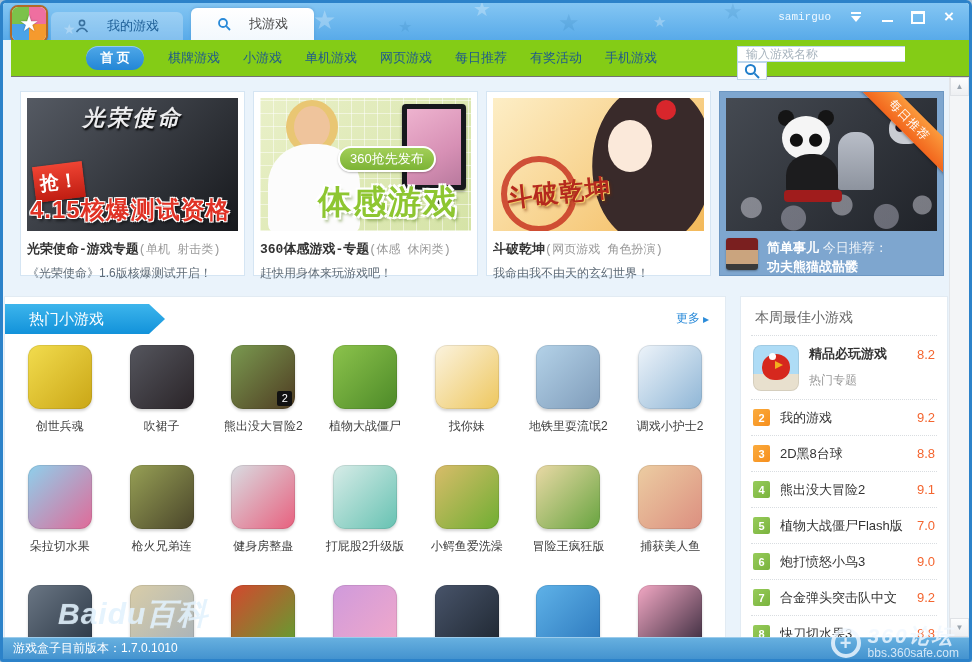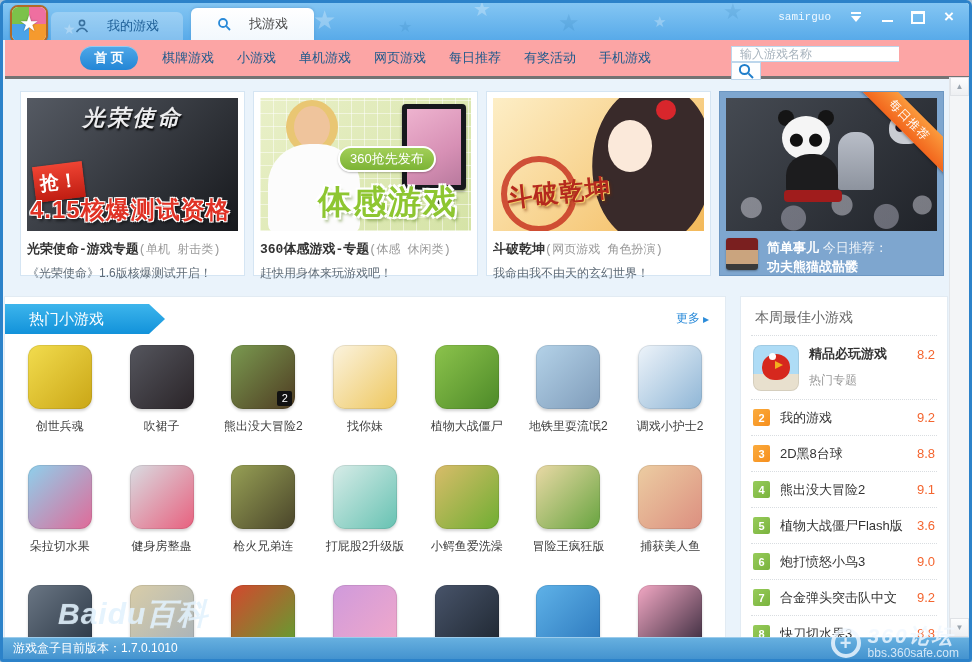--- a/index.html
+++ b/index.html
@@ -26,21 +26,21 @@
   .winctl{position:absolute;top:7px;right:12px;display:flex;align-items:center;gap:15px;}
   .username{color:#eef8ff;font-family:"Liberation Mono",monospace;font-size:11px;margin-right:2px;}
   .ctl{cursor:pointer;display:flex;align-items:center;justify-content:center;width:16px;height:14px;}
   .dd-bar{width:10px;height:2px;background:#fff;margin-bottom:2px;}
   .dd-tri{width:0;height:0;border-left:5px solid transparent;border-right:5px solid transparent;border-top:6px solid #fff;}
   .min-bar{width:11px;height:2px;background:#fff;margin-top:8px;}
   .max-box{width:10px;height:8px;border:2px solid #fff;border-top-width:3px;}
   .close-x{color:#fff;font-size:17px;font-weight:bold;line-height:14px;}
 
   
-  .navbar{position:absolute;top:37px;left:2px;right:0;height:36px;background:#fca5a5;border-bottom:3px solid #737373;
+  .navbar{position:absolute;top:37px;left:8px;right:0;height:36px;background:#84cc16;border-bottom:1px solid #737373;
           display:flex;align-items:center;}
   .home-pill{margin-left:75px;min-width:58px;height:24px;border-radius:12px;background:linear-gradient(#4fa8e8,#2386d6);
              color:#fff;font-size:13px;font-weight:bold;display:flex;align-items:center;justify-content:center;
              cursor:pointer;box-shadow:inset 0 1px 0 rgba(255,255,255,.4);}
   .nav-items{display:flex;gap:23px;margin-left:24px;font-size:13px;color:#1f5a8c;}
   .nav-items span{cursor:pointer;white-space:nowrap;}
   .searchwrap{position:absolute;left:726px;top:6px;display:flex;height:26px;flex-direction:column;}
   .searchwrap input{width:168px;height:26px;border:1px solid #bcd6ec;border-right:none;padding:0 8px;font-size:12px;
                     color:#555;outline:none;box-sizing:border-box;font-family:"Liberation Sans",sans-serif;}
   .searchwrap input::placeholder{color:#a8b4be;}
@@ -337,47 +337,47 @@
           <div class="gicon" style="background: linear-gradient(135deg, rgb(85, 86, 94), rgb(42, 36, 40));"></div>
           <div class="glabel">吹裙子</div>
         </div>
       <div class="cell">
           <div class="gicon" style="background: linear-gradient(135deg, rgb(122, 154, 80), rgb(79, 60, 34));">
             <span class="corner">2</span>
           </div>
           <div class="glabel">熊出没大冒险2</div>
         </div>
       <div class="cell">
+          <div class="gicon" style="background: linear-gradient(135deg, rgb(140, 195, 76), rgb(77, 138, 40));"></div>
+          <div class="glabel">植物大战僵尸</div>
+        </div>
+      <div class="cell">
           <div class="gicon" style="background: linear-gradient(135deg, rgb(251, 243, 223), rgb(238, 199, 94));"></div>
           <div class="glabel">找你妹</div>
         </div>
       <div class="cell">
-          <div class="gicon" style="background: linear-gradient(135deg, rgb(140, 195, 76), rgb(77, 138, 40));"></div>
-          <div class="glabel">植物大战僵尸</div>
-        </div>
-      <div class="cell">
           <div class="gicon" style="background: linear-gradient(135deg, rgb(180, 210, 232), rgb(127, 156, 186));"></div>
           <div class="glabel">地铁里耍流氓2</div>
         </div>
       <div class="cell">
           <div class="gicon" style="background: linear-gradient(135deg, rgb(238, 244, 250), rgb(143, 182, 214));"></div>
           <div class="glabel">调戏小护士2</div>
         </div>
 
       <div class="cell">
           <div class="gicon" style="background: linear-gradient(135deg, rgb(142, 208, 236), rgb(224, 106, 152));"></div>
           <div class="glabel">朵拉切水果</div>
         </div>
       <div class="cell">
+          <div class="gicon" style="background: linear-gradient(135deg, rgb(151, 160, 85), rgb(74, 69, 42));"></div>
+          <div class="glabel">枪火兄弟连</div>
+        </div>
+      <div class="cell">
           <div class="gicon" style="background: linear-gradient(135deg, rgb(216, 221, 226), rgb(232, 96, 126));"></div>
           <div class="glabel">健身房整蛊</div>
-        </div>
-      <div class="cell">
-          <div class="gicon" style="background: linear-gradient(135deg, rgb(151, 160, 85), rgb(74, 69, 42));"></div>
-          <div class="glabel">枪火兄弟连</div>
         </div>
       <div class="cell">
           <div class="gicon" style="background: linear-gradient(135deg, rgb(216, 236, 232), rgb(102, 194, 178));"></div>
           <div class="glabel">打屁股2升级版</div>
         </div>
       <div class="cell">
           <div class="gicon" style="background: linear-gradient(135deg, rgb(217, 188, 106), rgb(111, 174, 50));"></div>
           <div class="glabel">小鳄鱼爱洗澡</div>
         </div>
       <div class="cell">
@@ -447,21 +447,21 @@
     <div class="sep"></div>
     <div class="item">
       <span class="rankbadge" style="background: linear-gradient(135deg, rgb(151, 204, 90), rgb(122, 179, 62));">4</span>
       <span class="item-name">熊出没大冒险2</span>
       <span class="score">9.1</span>
     </div>
     <div class="sep"></div>
     <div class="item">
       <span class="rankbadge" style="background: linear-gradient(135deg, rgb(151, 204, 90), rgb(122, 179, 62));">5</span>
       <span class="item-name">植物大战僵尸Flash版</span>
-      <span class="score">3.6</span>
+      <span class="score">7.0</span>
     </div>
     <div class="sep"></div>
     <div class="item">
       <span class="rankbadge" style="background: linear-gradient(135deg, rgb(151, 204, 90), rgb(122, 179, 62));">6</span>
       <span class="item-name">炮打愤怒小鸟3</span>
       <span class="score">9.0</span>
     </div>
     <div class="sep"></div>
     <div class="item">
       <span class="rankbadge" style="background: linear-gradient(135deg, rgb(151, 204, 90), rgb(122, 179, 62));">7</span>

